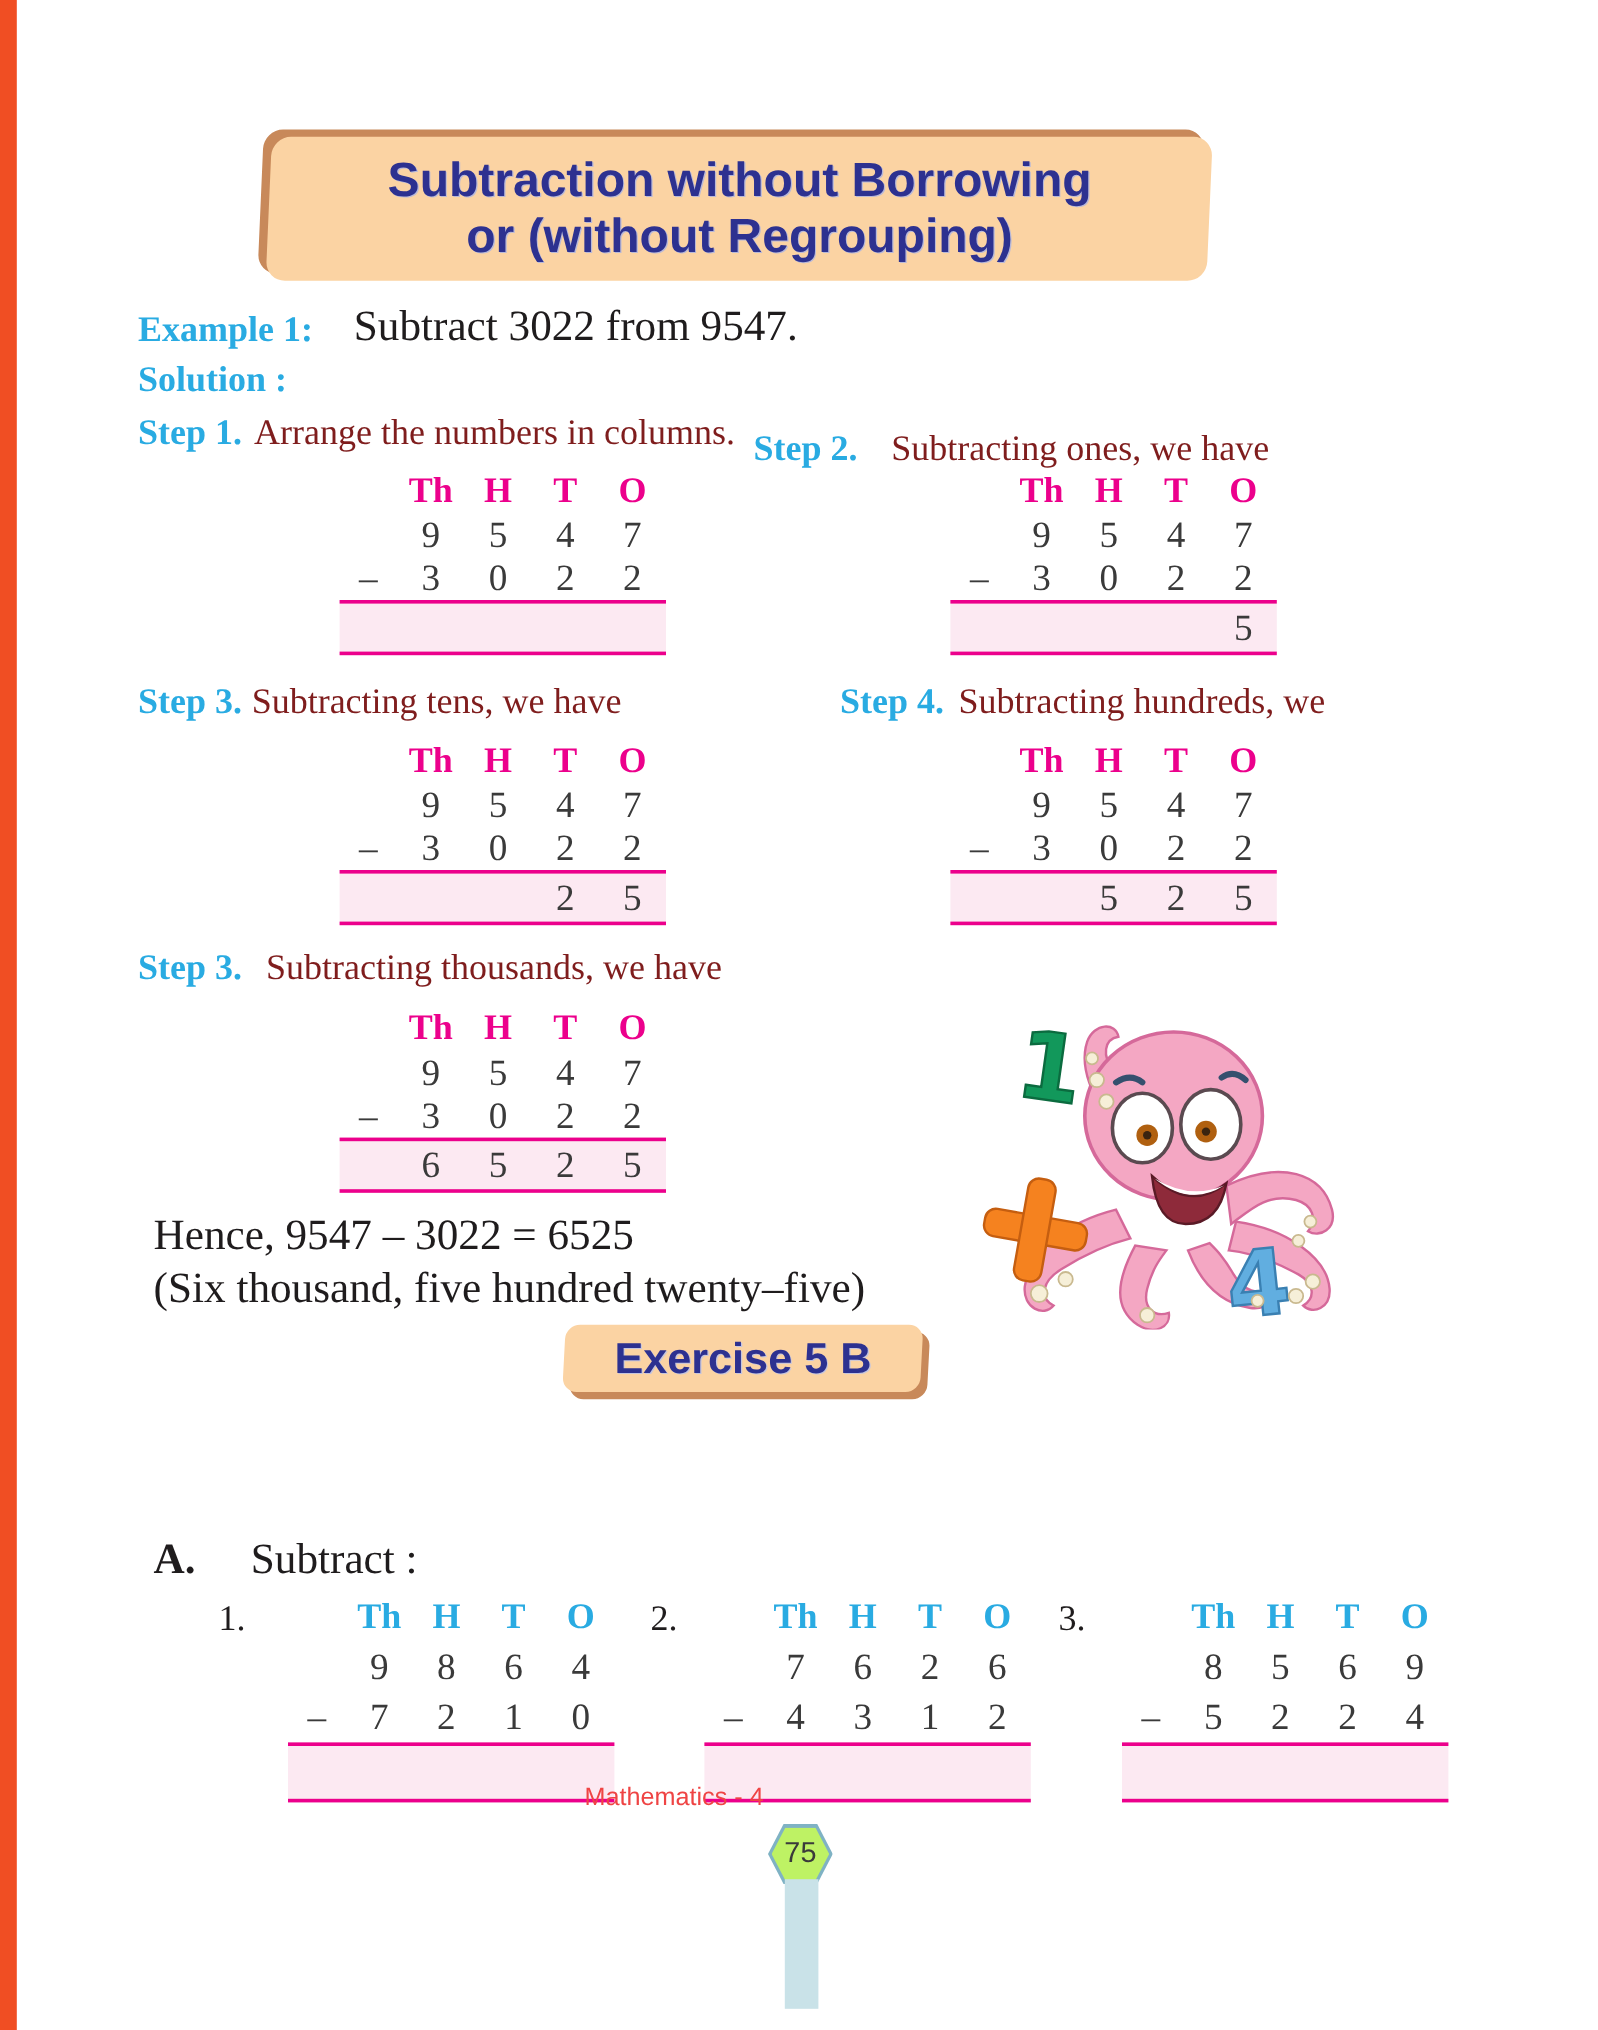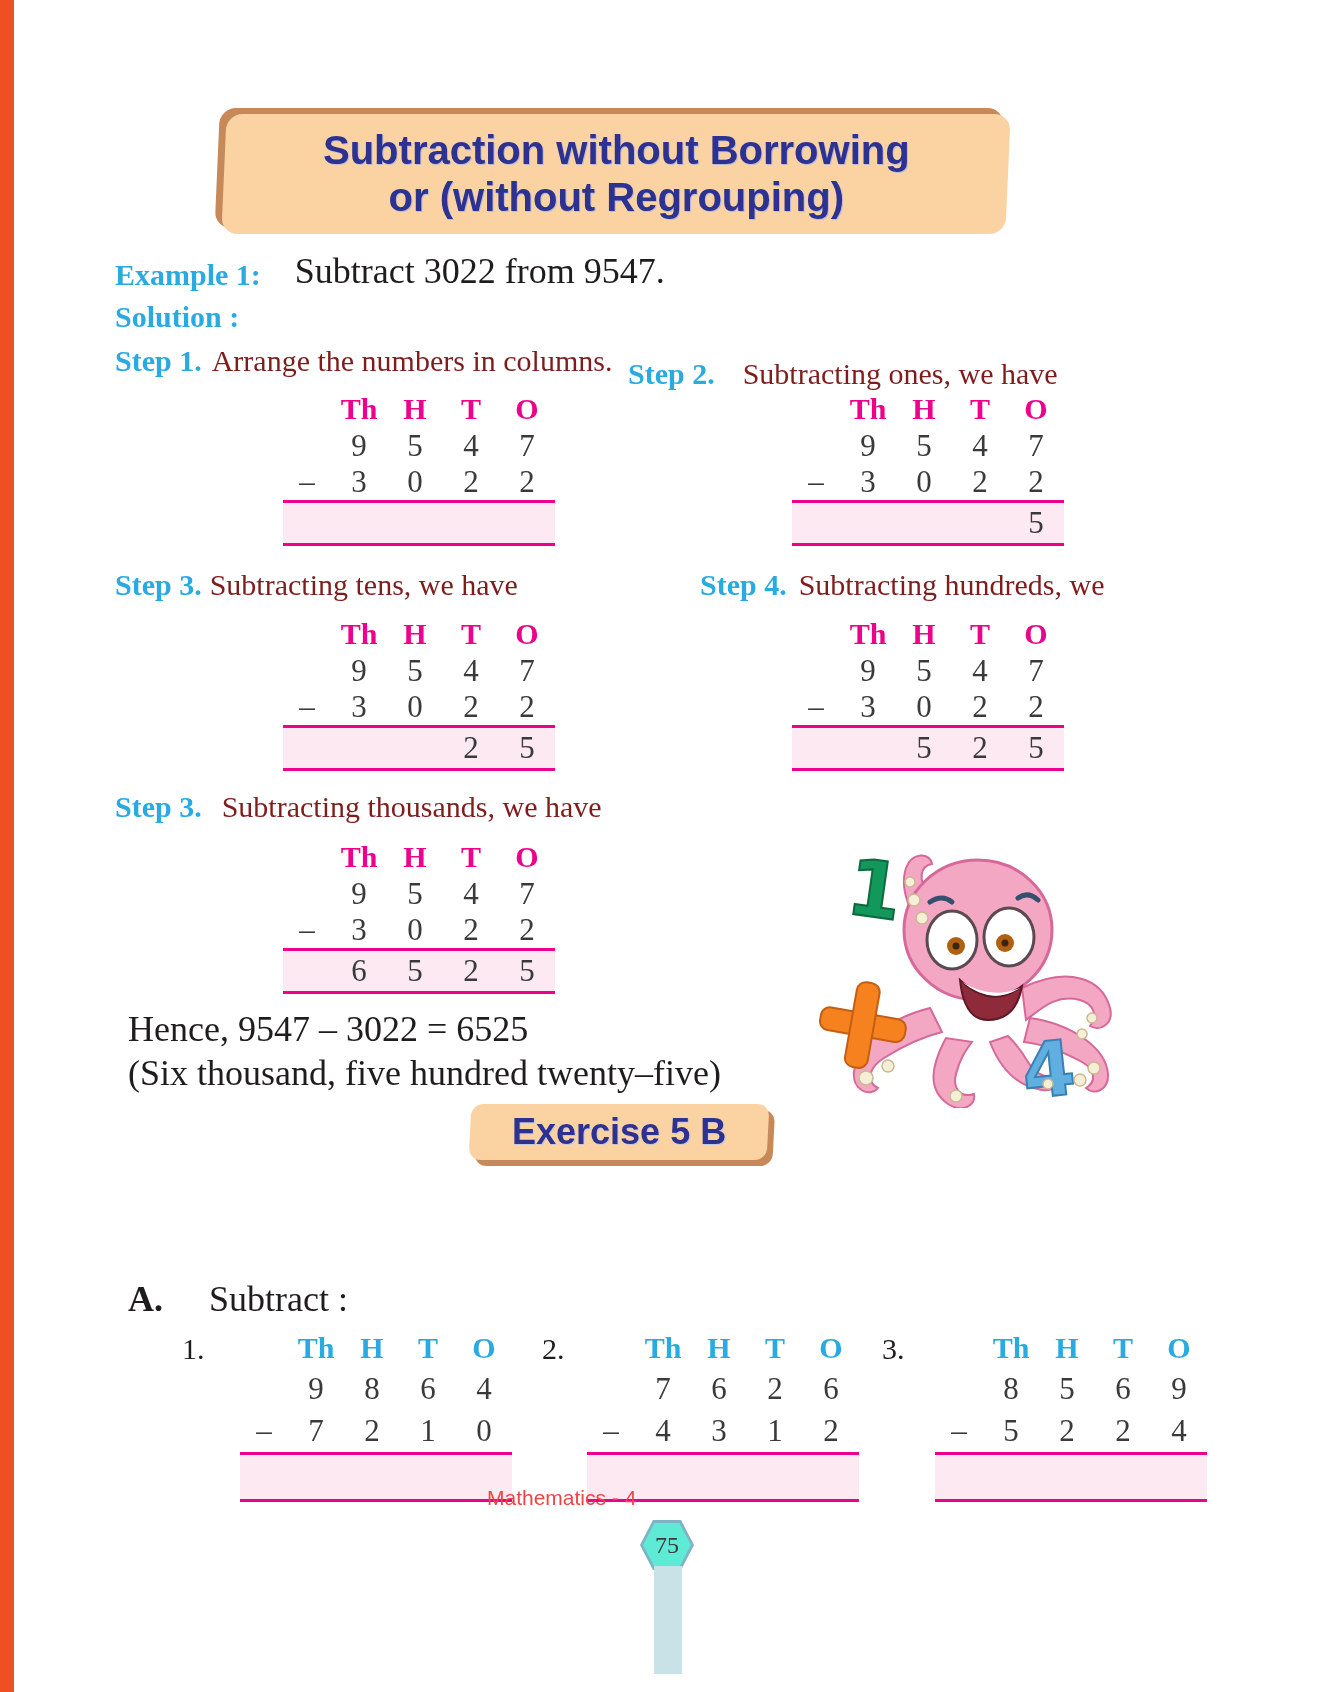--- a/index.html
+++ b/index.html
@@ -44,24 +44,24 @@
   .ex .t-answer{height:44px;line-height:44px;}
 
   .pnum{position:absolute;font-size:30px;color:#1f1c1d;}
 
   
   .footer-text{position:absolute;left:487px;top:1486px;font-family:"Liberation Sans",sans-serif;
     font-size:21px;color:#ef4444;}
   .hex-outer{position:absolute;left:640px;top:1520px;width:54px;height:50px;background:#7FB2C4;
     clip-path:polygon(0 50%,24% 0,76% 0,100% 50%,76% 100%,24% 100%);
     display:flex;align-items:center;justify-content:center;}
-  .hex-inner{width:48px;height:44px;background:#5eead4;
+  .hex-inner{width:48px;height:44px;background:#bef264;
     clip-path:polygon(0 50%,24% 0,76% 0,100% 50%,76% 100%,24% 100%);
     display:flex;align-items:center;justify-content:center;
-    font-family:Liberation Serif, serif;font-size:24px;color:#3a3a3a;}
+    font-family:Liberation Sans, sans-serif;font-size:24px;color:#3a3a3a;}
   .ribbon{position:absolute;left:654px;top:1566px;width:28px;height:108px;background:#C9E2E8;}
 
   .octopus{position:absolute;left:810px;top:828px;width:312px;height:280px;}
 </style>
 </head>
 <body>
 
 <div class="page">
 
   <div class="left-strip"></div>

